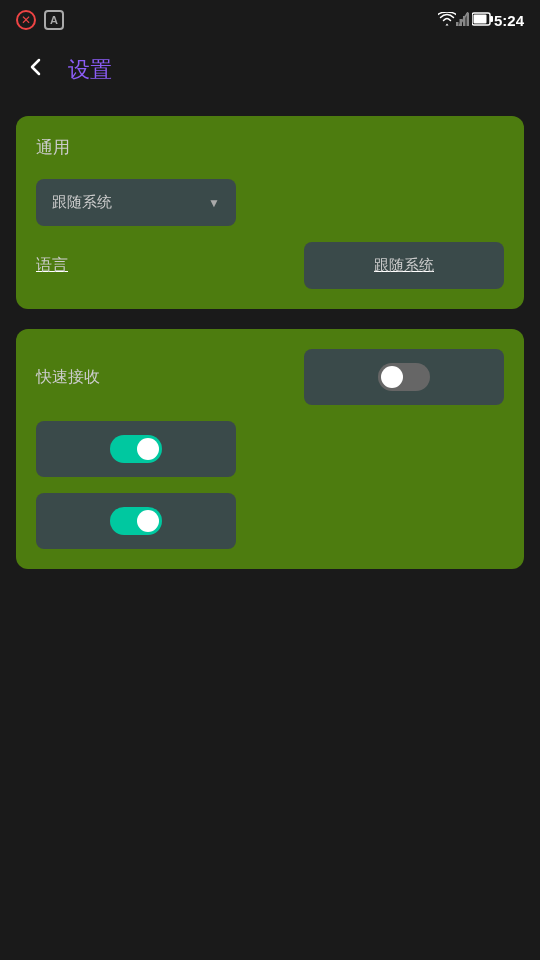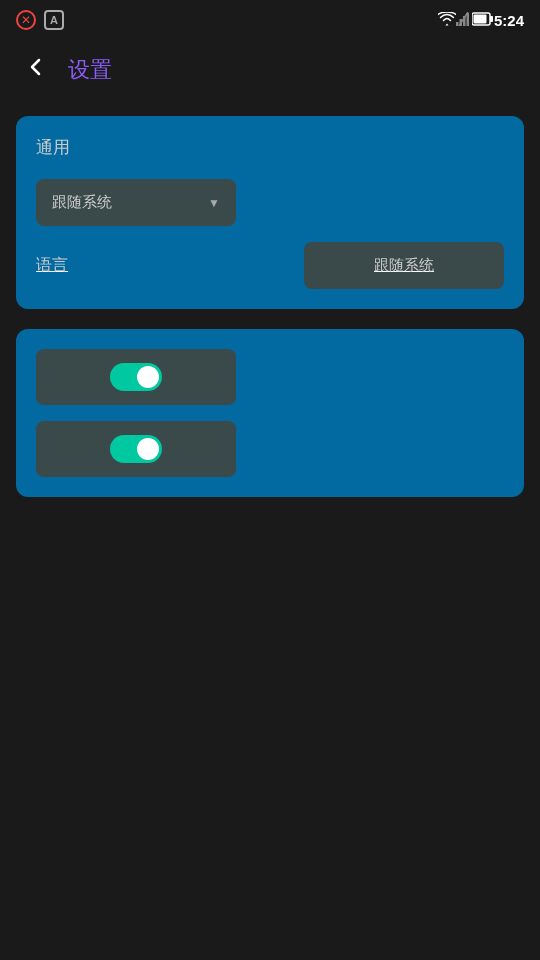--- a/index.html
+++ b/index.html
@@ -90,21 +90,21 @@
       color: #8b5cf6;
     }
 
     
     .content {
       padding: 16px;
     }
 
     
     .card {
-      background-color: #0369a1;
+      background-color: #4d7c0f;
       border-radius: 12px;
       padding: 20px;
       margin-bottom: 20px;
     }
 
     .section-title {
       font-size: 17px;
       color: #cccccc;
       margin-bottom: 20px;
     }
@@ -276,20 +276,30 @@
     <div class="setting-row">
       <span class="setting-label">语言</span>
       <button class="value-btn">
         <span>跟随系统</span>
       </button>
     </div>
   </div>
 
   <div class="card">
 
+    <div class="setting-row">
+      <span class="setting-label">快速接收</span>
+      <div class="toggle-container">
+        <div class="toggle">
+          <div class="toggle-track off">
+            <div class="toggle-thumb"></div>
+          </div>
+        </div>
+      </div>
+    </div>
 
 
     <div class="setting-row">
       <div class="toggle-container">
         <div class="toggle">
           <div class="toggle-track on">
             <div class="toggle-thumb"></div>
           </div>
         </div>
       </div>

